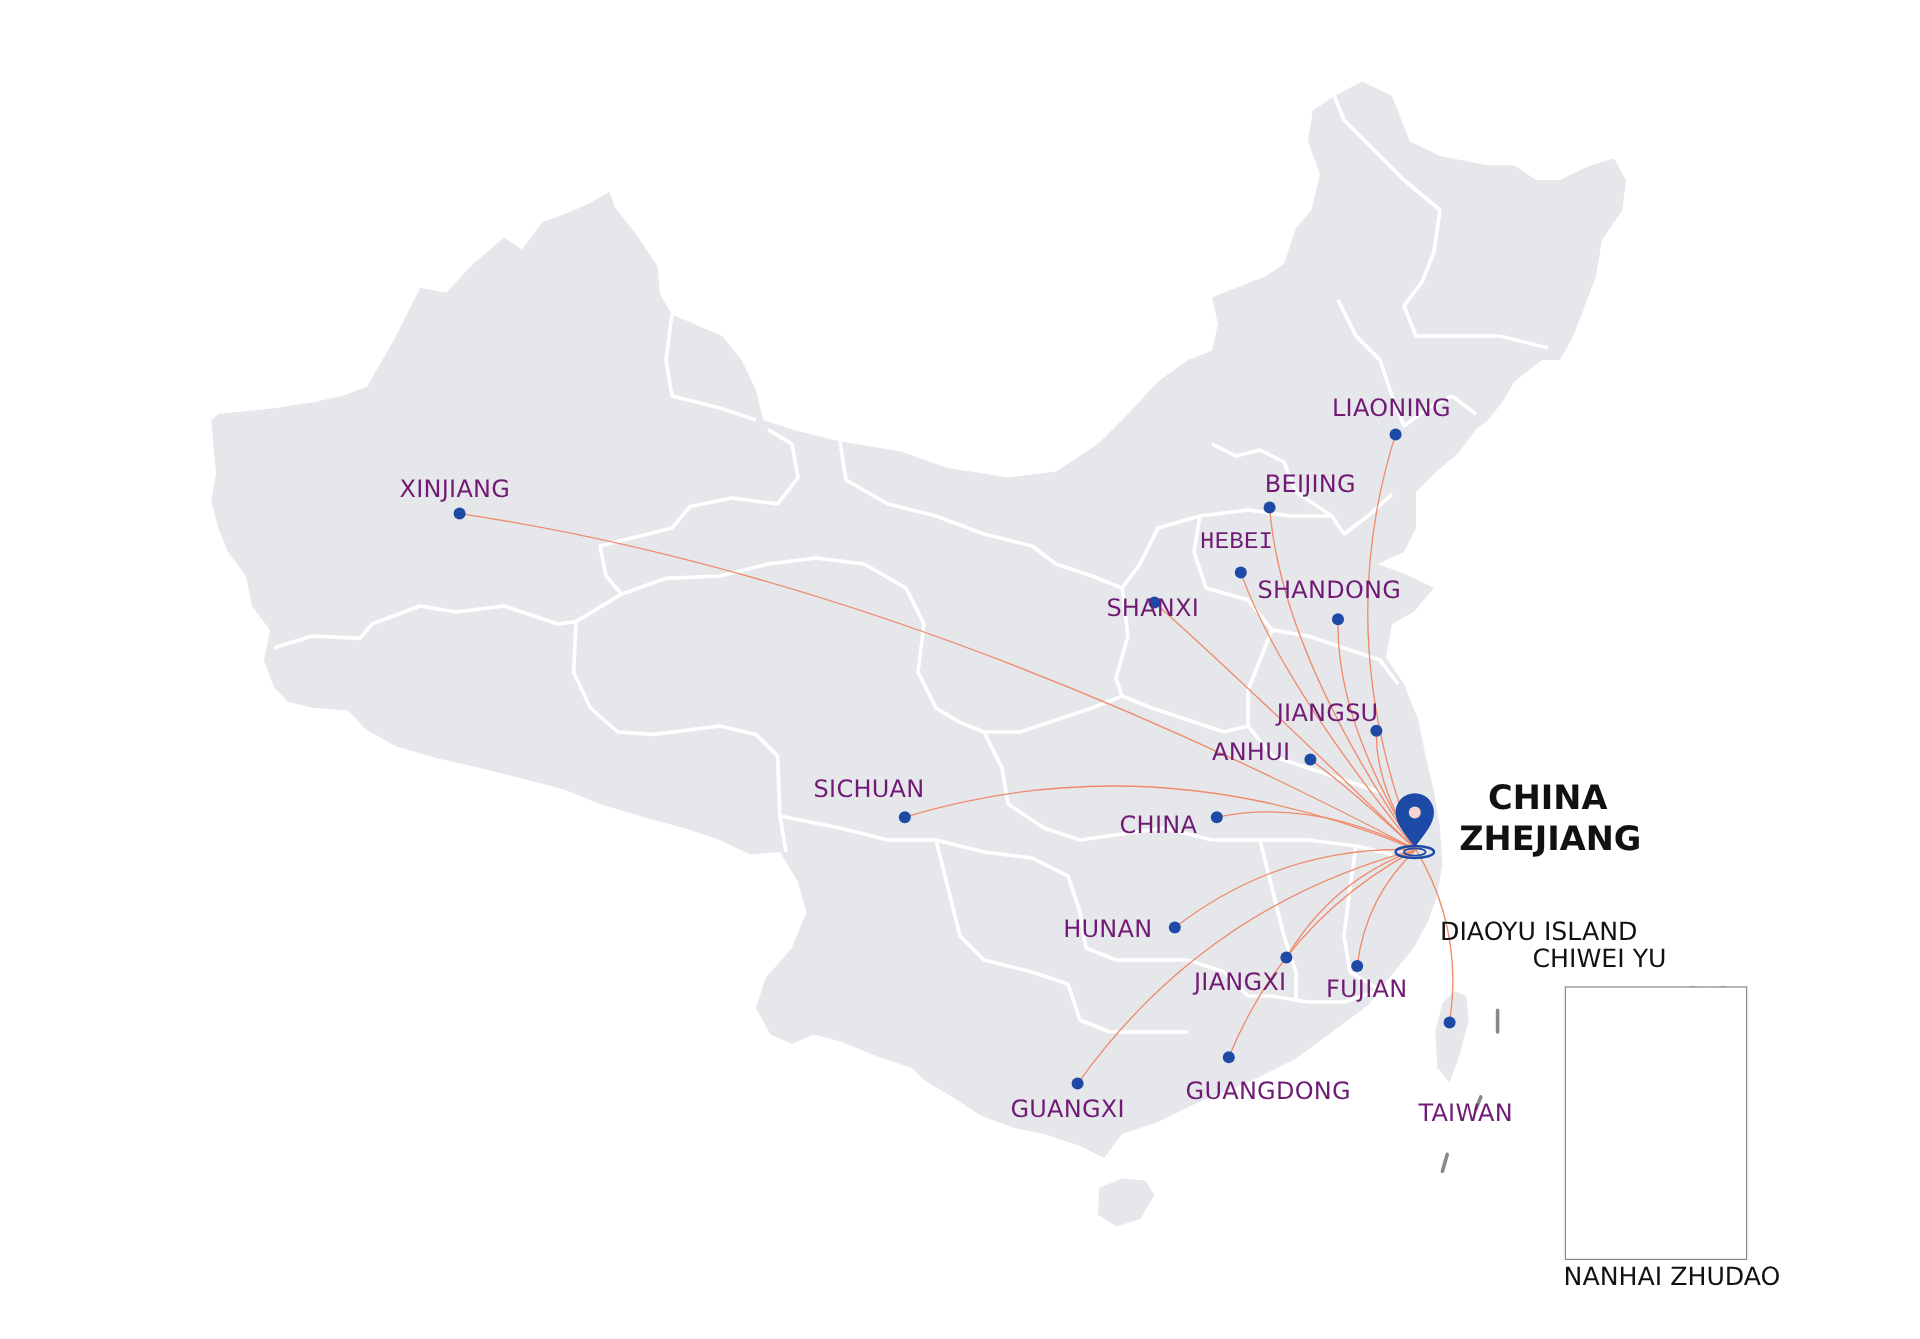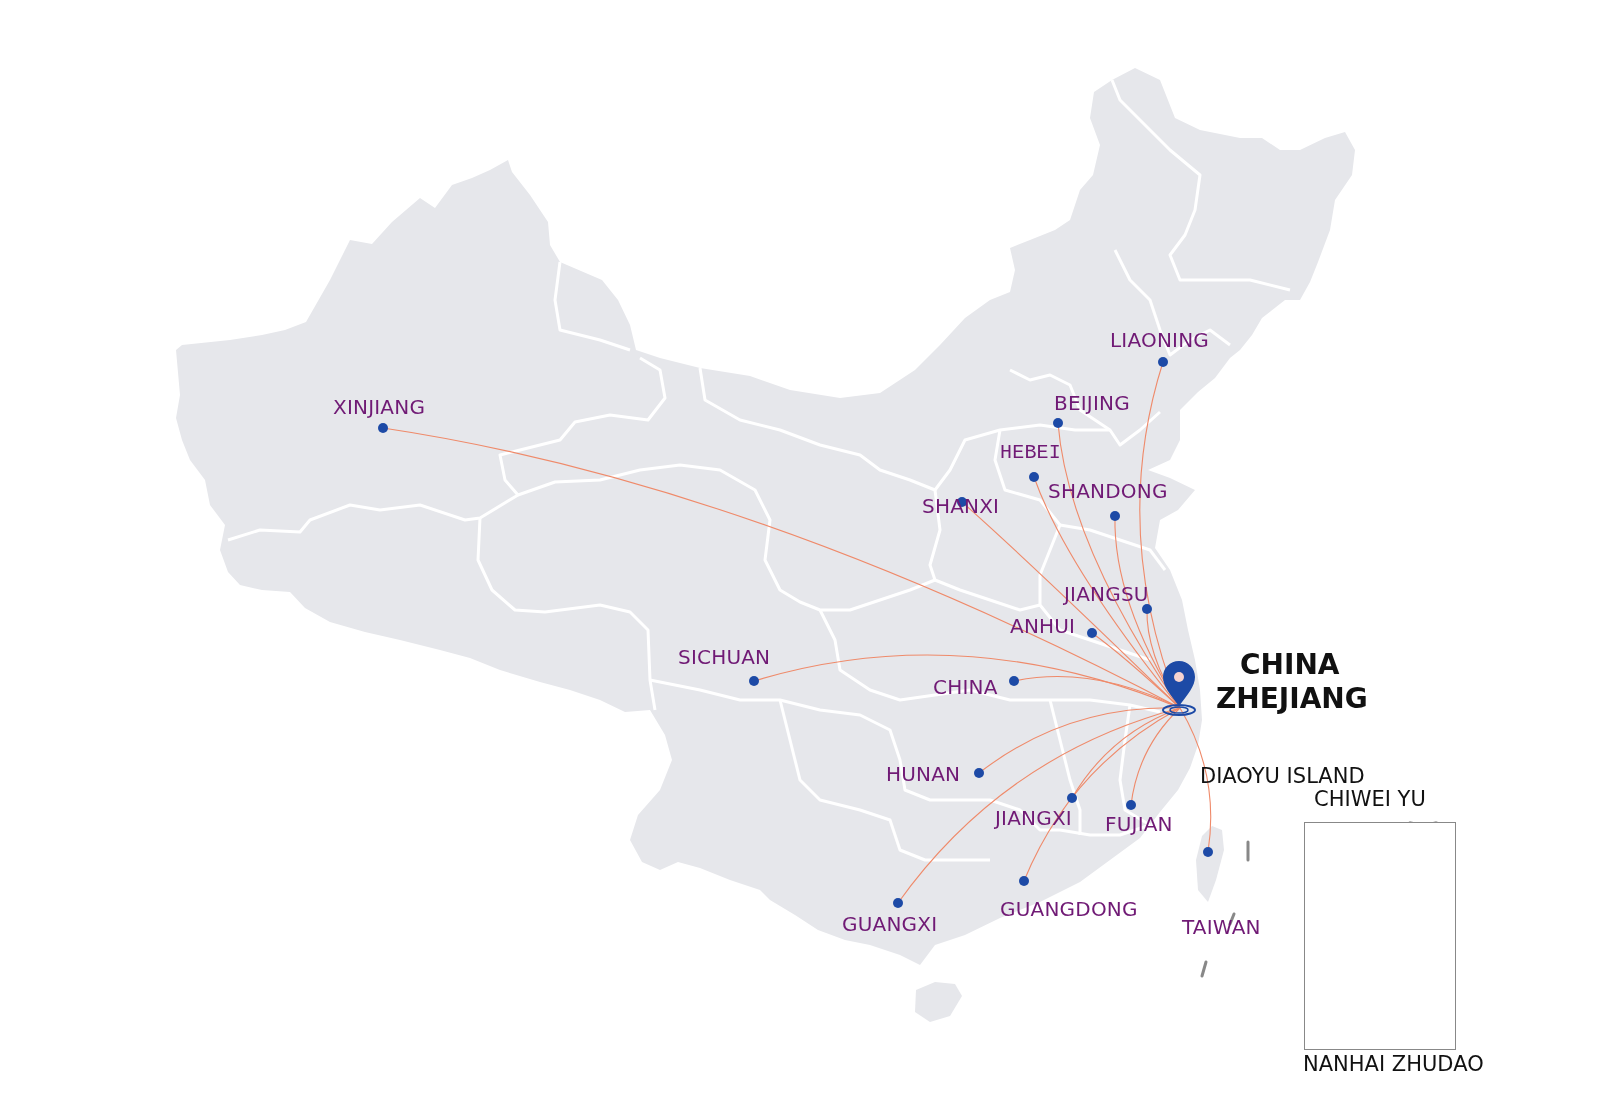--- a/index.html
+++ b/index.html
@@ -120,26 +120,26 @@
       <div class="label" style="left: 922px; top: 496px;">SHANXI</div>
       <div class="label" style="left: 1048px; top: 481px;">SHANDONG</div>
       <div class="label" style="left: 333px; top: 397px;">XINJIANG</div>
       <div class="label" style="left: 1064px; top: 584px;">JIANGSU</div>
       <div class="label" style="left: 1010px; top: 616px;">ANHUI</div>
       <div class="label" style="left: 678px; top: 647px;">SICHUAN</div>
       <div class="label" style="left: 933px; top: 677px;">CHINA</div>
       <div class="label" style="left: 886px; top: 764px;">HUNAN</div>
       <div class="label" style="left: 995px; top: 808px;">JIANGXI</div>
       <div class="label" style="left: 1105px; top: 814px;">FUJIAN</div>
-      <div class="label" style="left: 988px; top: 899px; margin-left: 12px;">GUANGDONG</div>
+      <div class="label" style="left: 988px; top: 899px;">GUANGDONG</div>
       <div class="label" style="left: 842px; top: 914px;">GUANGXI</div>
       <div class="label" style="left: 1142px; top: 917px; margin-left: 40px;">TAIWAN</div>
     </div>
 
   <div class="title" style="left:1216px; top:648px;">
     <div style="padding-left:24px;">CHINA</div>
     <div>ZHEJIANG</div>
   </div>
 
   <div class="small-label" style="left:1200px; top:766px;">DIAOYU ISLAND</div>
-  <div class="small-label" style="left:1314px; top:789px;">CHIWEI YU</div>
+  <div class="small-label" style="left:1277px; top:789px;">CHIWEI YU</div>
   <div class="small-label" style="left:1303px; top:1054px;">NANHAI ZHUDAO</div>
 </div>
 
 </body></html>

